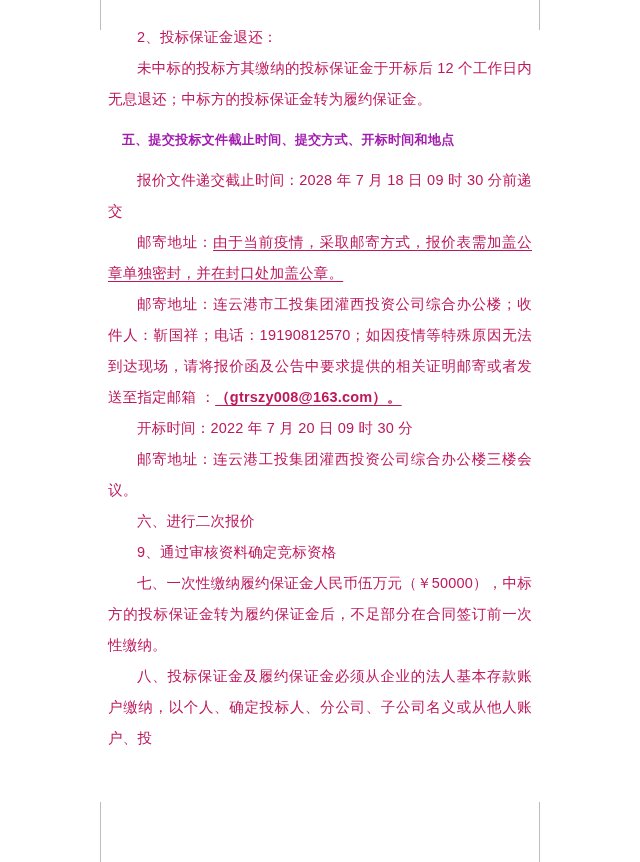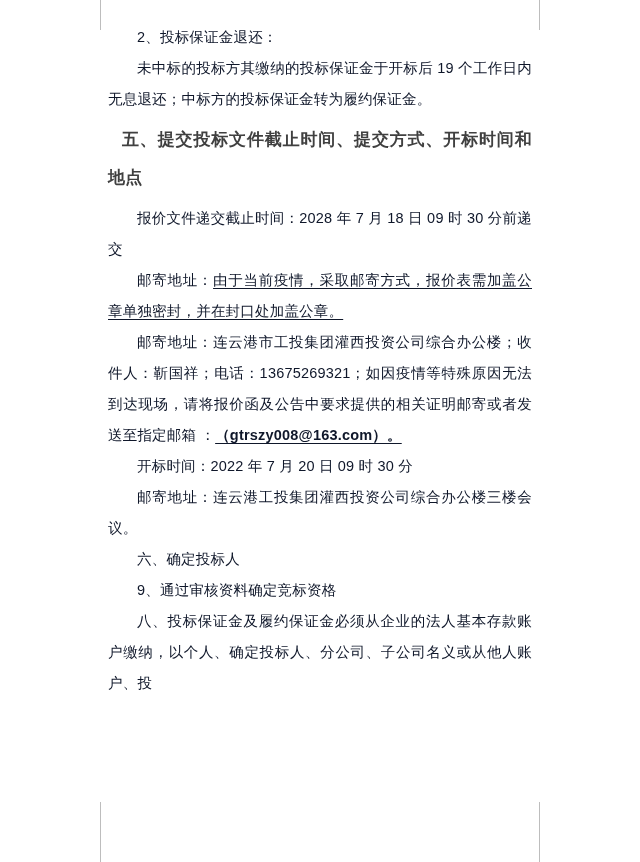--- a/index.html
+++ b/index.html
@@ -51,35 +51,35 @@
   }
   .content {
     position: absolute;
     left: 108px;
     top: 22px;
     width: 424px;
   }
   .para {
     font-size: 14.5px;
     line-height: 31px;
-    color: #0f172a;
+    color: #be185d;
     margin: 0 0 0 0;
     text-align: justify;
     text-justify: inter-ideograph;
     letter-spacing: 0.2px;
   }
   .indent2 {
     text-indent: 29px;
   }
   .heading {
-    font-size: 17px;
+    font-size: 13px;
     font-weight: bold;
     line-height: 38px;
     text-indent: 14px;
-    color: #404040;
+    color: #a21caf;
     letter-spacing: 0.3px;
   }
   .underline {
     text-decoration: underline;
     text-underline-offset: 3px;
   }
   .u-email {
     text-decoration: underline;
     text-underline-offset: 3px;
     font-weight: bold;
@@ -93,40 +93,41 @@
 
   <div class="crop crop-tl"></div>
   <div class="crop crop-tr"></div>
   <div class="crop crop-bl"></div>
   <div class="crop crop-br"></div>
 
   <div class="content">
 
     <p class="para indent2">2、投标保证金退还：</p>
 
-    <p class="para indent2">未中标的投标方其缴纳的投标保证金于开标后 19 个工作日内无息退还；中标方的投标保证金转为履约保证金。</p>
+    <p class="para indent2">未中标的投标方其缴纳的投标保证金于开标后 12 个工作日内无息退还；中标方的投标保证金转为履约保证金。</p>
 
     <div class="spacer-sm"></div>
 
     <p class="para heading">五、提交投标文件截止时间、提交方式、开标时间和地点</p>
 
     <div class="spacer-sm"></div>
 
     <p class="para indent2">报价文件递交截止时间：2028 年 7 月 18 日 09 时 30 分前递交</p>
 
     <p class="para indent2"><span>邮寄地址：</span><span class="underline">由于当前疫情，采取邮寄方式，报价表需加盖公章单独密封，并在封口处加盖公章。</span></p>
 
-    <p class="para indent2"><span>邮寄地址：连云港市工投集团灌西投资公司综合办公楼；收件人：靳国祥；电话：13675269321；如因疫情等特殊原因无法到达现场，请将报价函及公告中要求提供的相关证明邮寄或者发送至指定邮箱 ：</span><span class="u-email">（gtrszy008@163.com）。</span></p>
+    <p class="para indent2"><span>邮寄地址：连云港市工投集团灌西投资公司综合办公楼；收件人：靳国祥；电话：19190812570；如因疫情等特殊原因无法到达现场，请将报价函及公告中要求提供的相关证明邮寄或者发送至指定邮箱 ：</span><span class="u-email">（gtrszy008@163.com）。</span></p>
 
     <p class="para indent2">开标时间：2022 年 7 月 20 日 09 时 30 分</p>
 
     <p class="para indent2">邮寄地址：连云港工投集团灌西投资公司综合办公楼三楼会议。</p>
 
-    <p class="para indent2">六、确定投标人</p>
+    <p class="para indent2">六、进行二次报价</p>
 
     <p class="para indent2">9、通过审核资料确定竞标资格</p>
 
 
+    <p class="para indent2">七、一次性缴纳履约保证金人民币伍万元（￥50000），中标方的投标保证金转为履约保证金后，不足部分在合同签订前一次性缴纳。</p>
 
     <p class="para indent2">八、投标保证金及履约保证金必须从企业的法人基本存款账户缴纳，以个人、确定投标人、分公司、子公司名义或从他人账户、投</p>
 
   </div>
 </div>
 
 </body></html>

